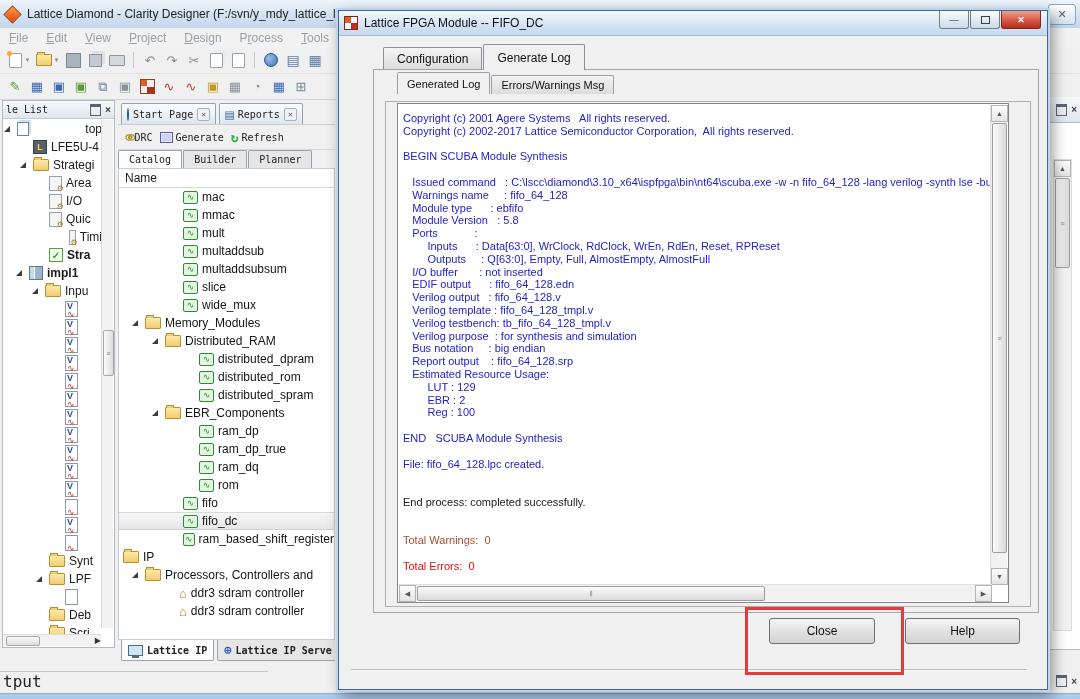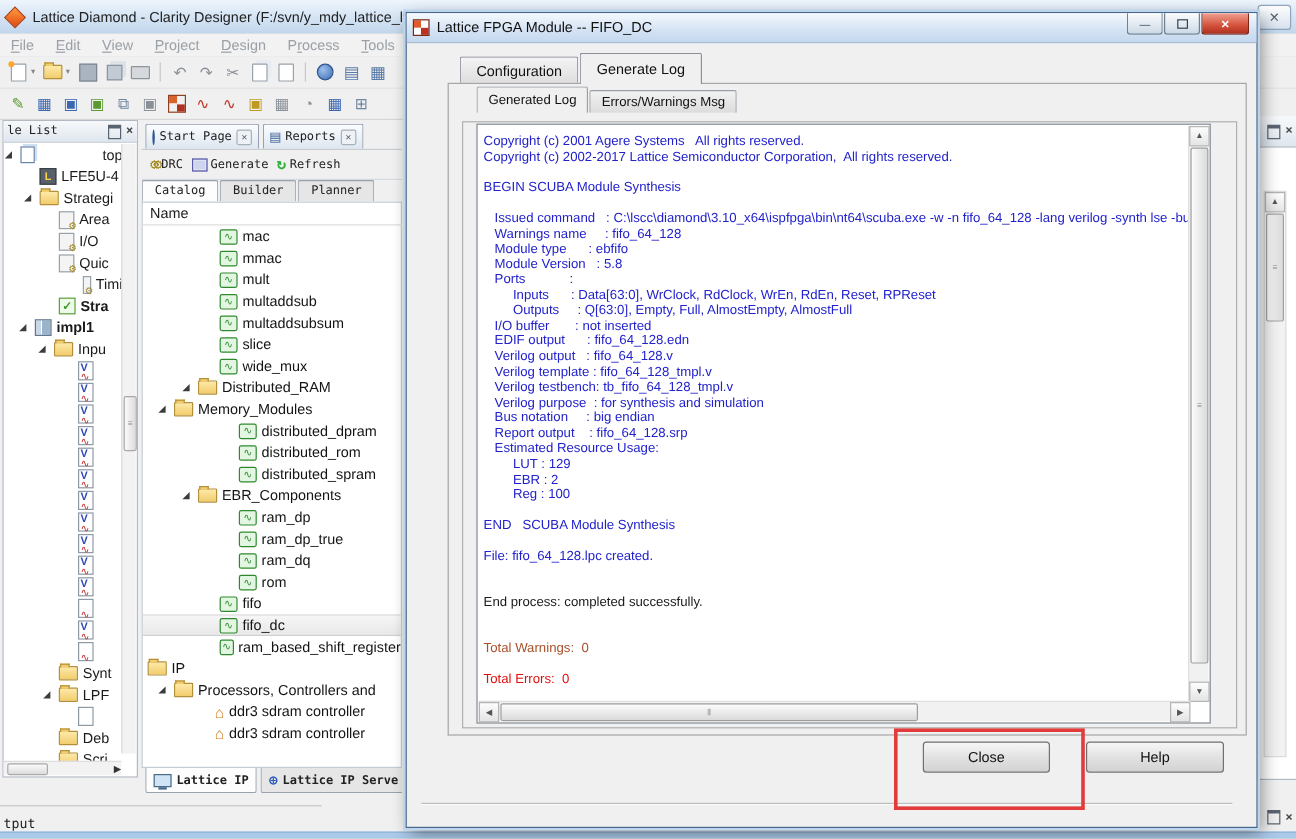--- a/index.html
+++ b/index.html
@@ -87,22 +87,22 @@
   #file-hthumb{position:absolute;left:3px;top:1px;width:32px;height:8px;background:linear-gradient(#fbfbfb,#dcdcdc);
     border:1px solid #a8a8a8;border-radius:2px;}
   #file-hright{position:absolute;right:0;top:1px;font-size:8px;color:#333;}
   #file-tabs{position:absolute;left:0px;top:650px;width:140px;height:20px;display:flex;align-items:flex-end;
     font-family:"DejaVu Sans Mono",monospace;font-size:10px;color:#222;margin-top:48px;}
   .ptab{padding:3px 8px;border:1px solid #b2bac4;border-bottom:none;background:#e4e8ec;margin-right:1px;}
   .ptab.active{background:#f8f8f8;}
   .ptab-arrow{width:14px;height:16px;border:1px solid #b2bac4;background:#f0f0f0;display:flex;
     align-items:center;justify-content:center;font-size:8px;color:#555;}
   #status-strip{position:absolute;left:0;top:671px;width:268px;height:22px;background:#f0f0f0;
-    border-top:1px solid #c6c6c6;display:flex;align-items:flex-end;
-    font-family:"DejaVu Sans Mono",monospace;font-size:11px;color:#222;padding-left:3px;box-sizing:border-box;}
+    border-top:1px solid #c6c6c6;display:flex;align-items:flex-start;
+    font-family:"DejaVu Sans Mono",monospace;font-size:16px;color:#222;padding-left:3px;box-sizing:border-box;}
 
   
   #catalog-panel{position:absolute;left:118px;top:100px;width:217px;height:566px;background:#f0f0f0;}
   #doc-tabs{position:absolute;left:0;top:0;width:100%;height:24px;display:flex;align-items:flex-end;}
   .dtab{height:20px;display:flex;align-items:center;border:1px solid #96a2b2;border-bottom:none;
     border-radius:2px 2px 0 0;background:linear-gradient(#fbfdff,#dde6f0);padding:0 5px;margin-left:3px;
     font-family:"DejaVu Sans Mono",monospace;font-size:10px;color:#222;white-space:nowrap;}
   .dtab .lbl{margin:0 4px;text-align:center;}
   .dtab-close{width:11px;height:11px;border:1px solid #a8b0ba;background:#eef1f5;color:#556;
     font-size:8px;display:flex;align-items:center;justify-content:center;border-radius:2px;}
@@ -481,29 +481,29 @@
           <span class="trow-label">multaddsubsum</span>
         </div>
         <div class="ctrow" style="padding-left: 64px;">
           <span class="module-ic">∿</span>
           <span class="trow-label">slice</span>
         </div>
         <div class="ctrow" style="padding-left: 64px;">
           <span class="module-ic">∿</span>
           <span class="trow-label">wide_mux</span>
         </div>
+        <div class="ctrow" style="padding-left: 26px;">
+          <span class="arrow-exp" style="left: 13px;"></span>
+          <span class="folder-ic"></span>
+          <span class="trow-label">Memory_Modules</span>
+        </div>
         <div class="ctrow" style="padding-left: 46px;">
           <span class="arrow-exp" style="left: 33px;"></span>
           <span class="folder-ic"></span>
           <span class="trow-label">Distributed_RAM</span>
-        </div>
-        <div class="ctrow" style="padding-left: 26px;">
-          <span class="arrow-exp" style="left: 13px;"></span>
-          <span class="folder-ic"></span>
-          <span class="trow-label">Memory_Modules</span>
         </div>
         <div class="ctrow" style="padding-left: 80px;">
           <span class="module-ic">∿</span>
           <span class="trow-label">distributed_dpram</span>
         </div>
         <div class="ctrow" style="padding-left: 80px;">
           <span class="module-ic">∿</span>
           <span class="trow-label">distributed_rom</span>
         </div>
         <div class="ctrow" style="padding-left: 80px;">

